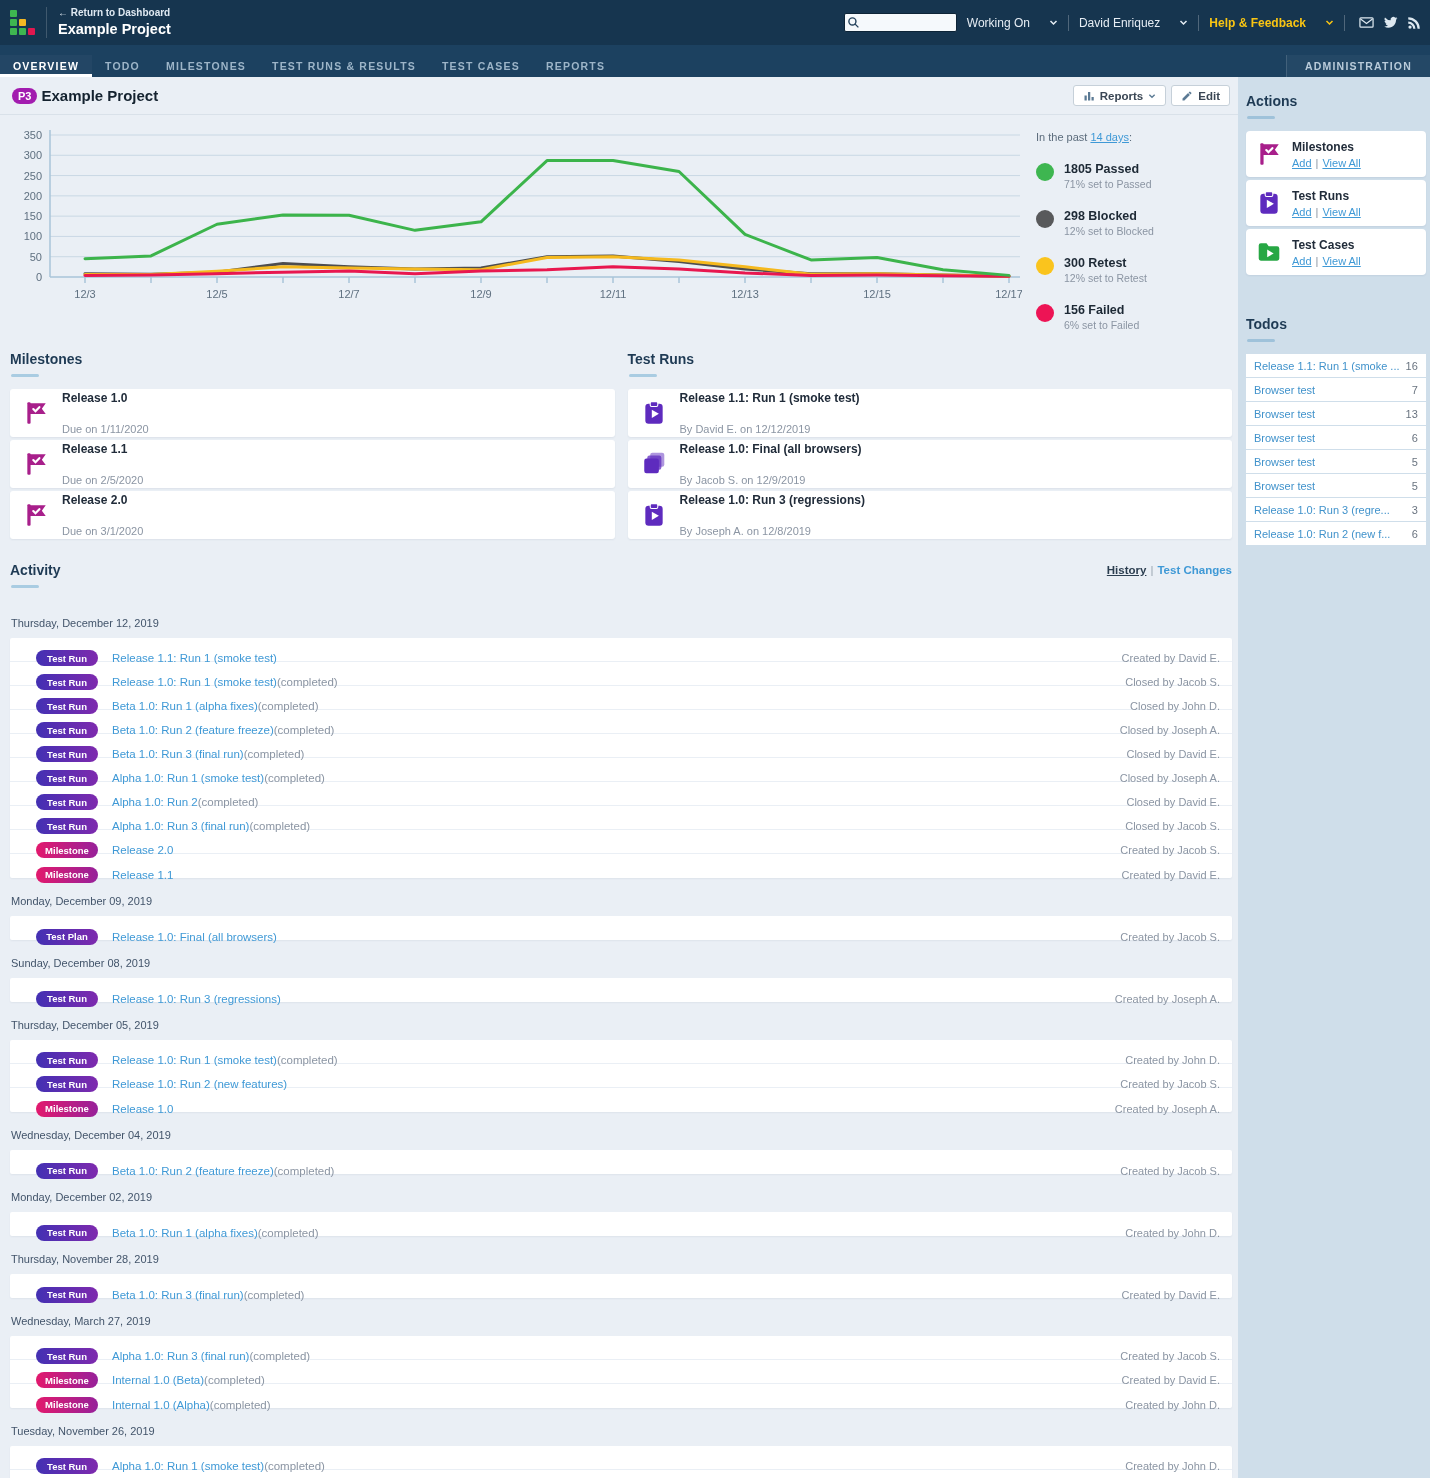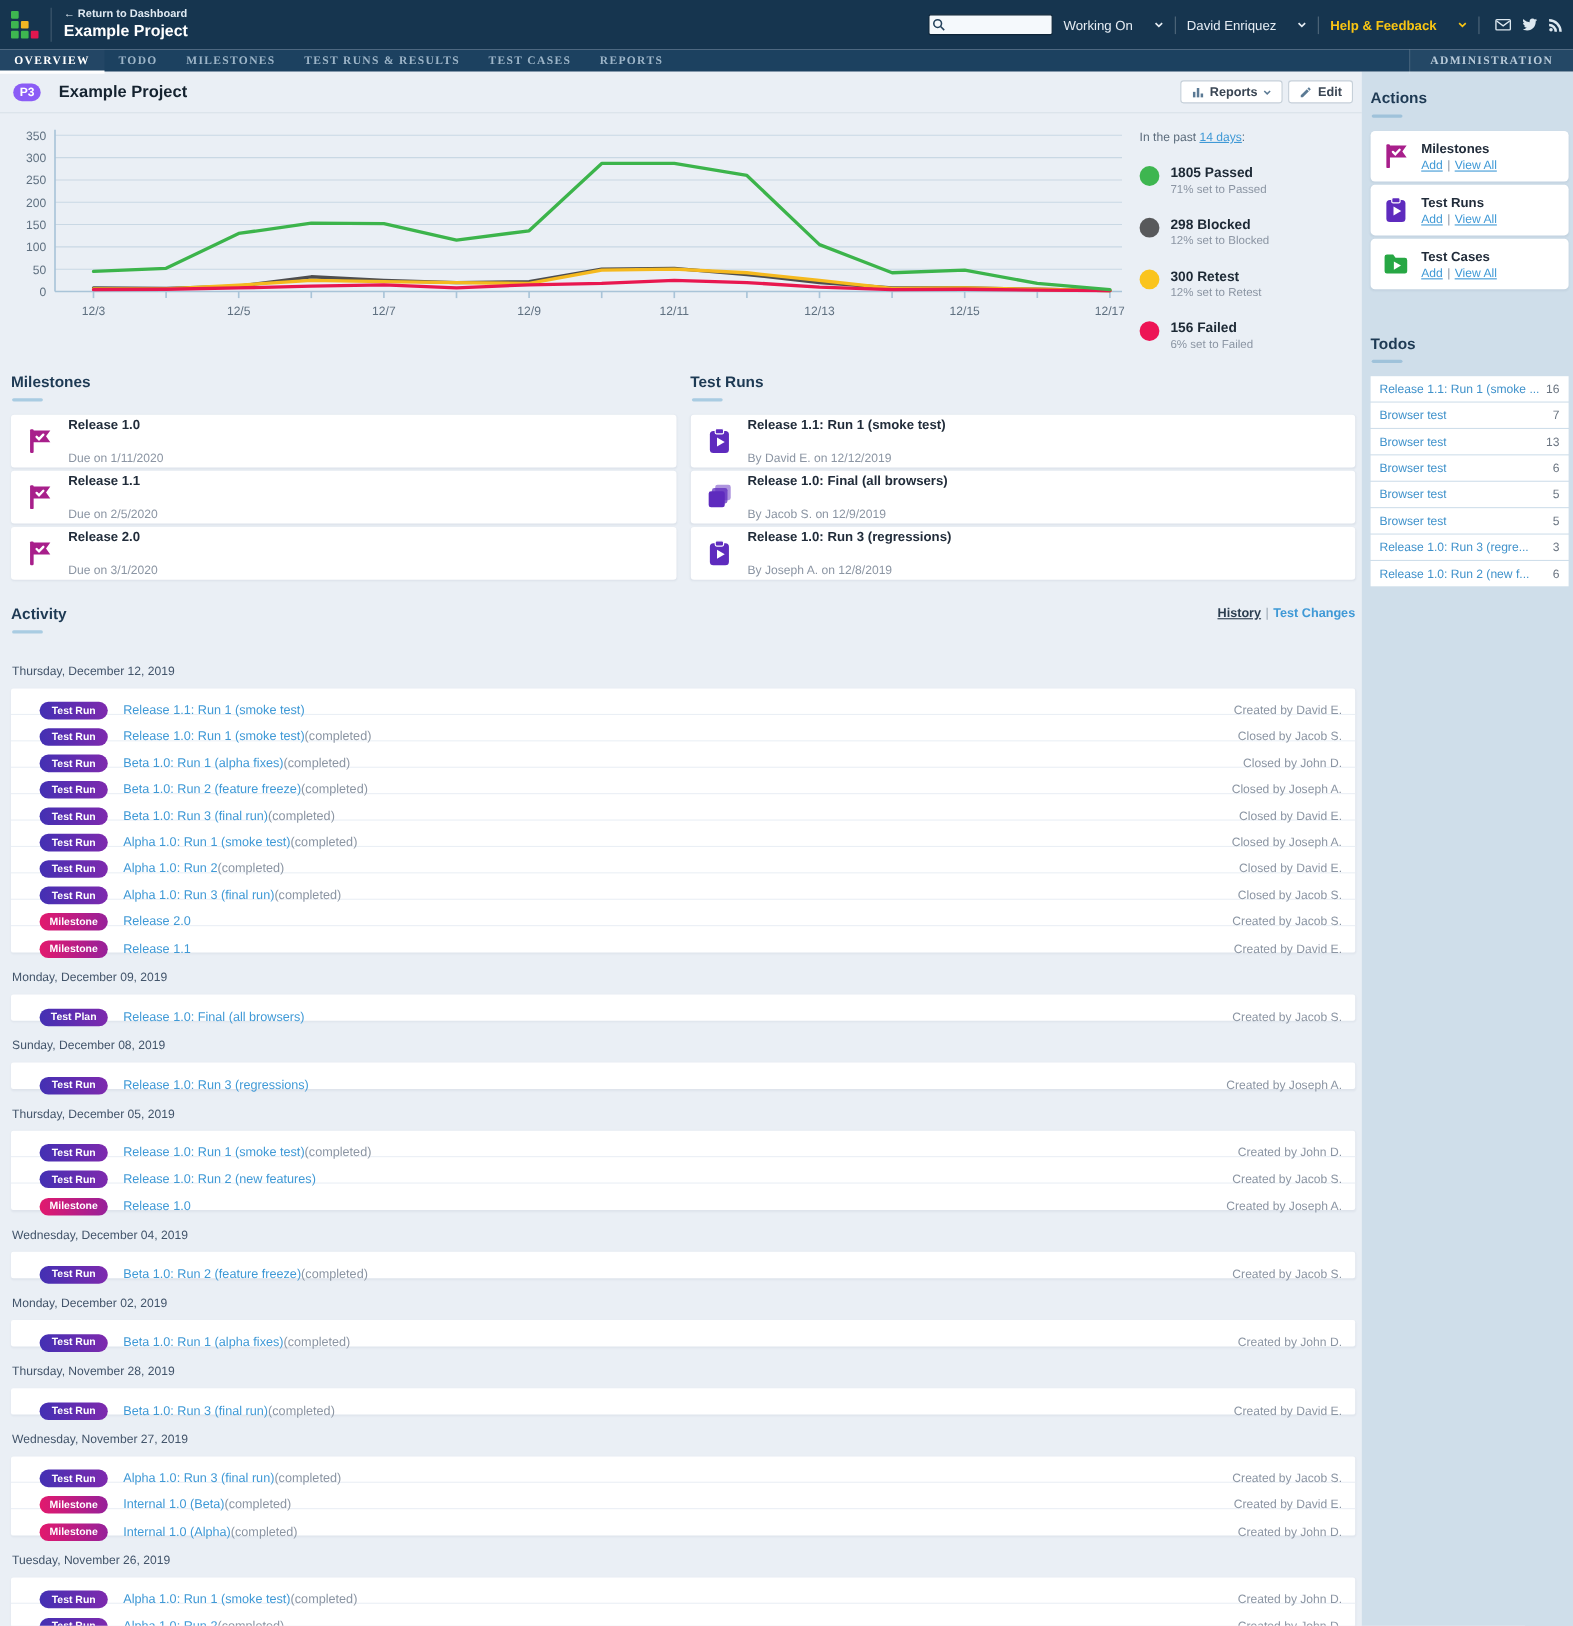--- a/index.html
+++ b/index.html
@@ -6,21 +6,21 @@
   html,body { width:1430px; }
   body {
     height:1478px; overflow:hidden; position:relative;
     font-family:"Liberation Sans", sans-serif;
     background:#eaeff5; color:#1f2a37;
   }
   a { text-decoration:none; }
 
   
   .topbar { position:relative; height:45px; background:#16354f; display:flex; align-items:center; padding:0 8px 0 10px; z-index:2;}
-  .tabsbar { position:relative; height:20px; background:#1c4160; display:flex; align-items:flex-start; z-index:2;font-family:Liberation Serif, serif;}
+  .tabsbar { position:relative; height:32px; background:#1c4160; display:flex; align-items:flex-end; z-index:2;}
   .net-pattern { position:absolute; left:0; top:0; width:1430px; height:67px; pointer-events:none; z-index:1;}
   .topbar, .tabsbar { z-index:2; }
   .logo { width:26px; height:26px; display:grid; grid-template-columns:repeat(3,7px); grid-template-rows:repeat(3,7px); gap:2px; margin-right:10px; cursor:pointer;}
   .logo i { border-radius:1px; }
   .proj { border-left:1px solid rgba(255,255,255,.18); padding-left:11px; line-height:1.25; }
   .proj .ret { display:block; color:#dfe9f2; font-size:10px; font-weight:bold; }
   .proj .ptitle { color:#fff; font-size:14.5px; font-weight:bold; margin-top:1px; }
   .top-right { margin-left:auto; display:flex; align-items:center; gap:10px; }
   .search-box { position:relative; }
   .search-box input { width:113px; height:19px; border:1px solid #0d2437; border-radius:2px; background:#f5f9fc; padding:0 4px 0 19px; font-size:12px; outline:none;}
@@ -38,21 +38,21 @@
   .tab.active { color:#fff; box-shadow:inset 0 -3px 0 #fff; background:rgba(255,255,255,.03); }
   .tab.admin { margin-left:auto; border-left:1px solid rgba(255,255,255,.14); background:rgba(255,255,255,.04); padding:0 18px; color:#b9cbda;}
 
   
   .layout { display:flex; align-items:stretch; min-height:1411px; }
   .main { width:1238px; flex:0 0 1238px; padding:0 6px 0 10px; }
   .sidebar { flex:1; background:#cfdeea; padding:16px 12px 0 8px; }
 
   
   .page-head { display:flex; align-items:center; height:37px; padding:0 2px; }
-  .pbadge { background:#8b5cf6; color:#fff; font-size:11px; font-weight:bold; border-radius:8px; padding:2px 6px; margin-right:16px;}
+  .pbadge { background:#a21caf; color:#fff; font-size:11px; font-weight:bold; border-radius:8px; padding:2px 6px; margin-right:4px;}
   .page-head h1 { font-size:15px; color:#14222f; }
   .head-buttons { margin-left:auto; display:flex; gap:5px; }
   .btn { display:inline-flex; align-items:center; gap:5px; background:#fff; border:1px solid #c6d0d9; border-radius:3px; height:21px; padding:0 9px; font-size:11.5px; font-weight:bold; color:#3a4654; cursor:pointer; font-family:inherit;}
   .btn svg { width:12px; height:12px; color:#5b7a94; }
   .divider { border-top:1px solid #d9e1e9; margin:0 -6px 0 -10px; }
 
   
   .chart-row { display:flex; padding:10px 0 6px 0; }
   #run-chart { flex:0 0 1012px; }
   #run-chart text { font-family:"Liberation Sans", sans-serif; }
@@ -584,21 +584,21 @@
 
           <div class="arow">
                 <span class="badge run">Test Run</span>
                 <a class="alink">Beta 1.0: Run 3 (final run)</a>
                 <span class="asuffix">(completed)</span>
                 <span class="ameta">Created by David E.</span>
               </div>
             </div>
         </div>
           <div class="group">
-          <div class="date">Wednesday, November 27, 2019</div>
+          <div class="date">Wednesday, March 27, 2019</div>
           <div class="group-card">
 
           <div class="arow">
                 <span class="badge run">Test Run</span>
                 <a class="alink">Alpha 1.0: Run 3 (final run)</a>
                 <span class="asuffix">(completed)</span>
                 <span class="ameta">Created by Jacob S.</span>
               </div>
               <div class="arow">
                 <span class="badge milestone">Milestone</span>

